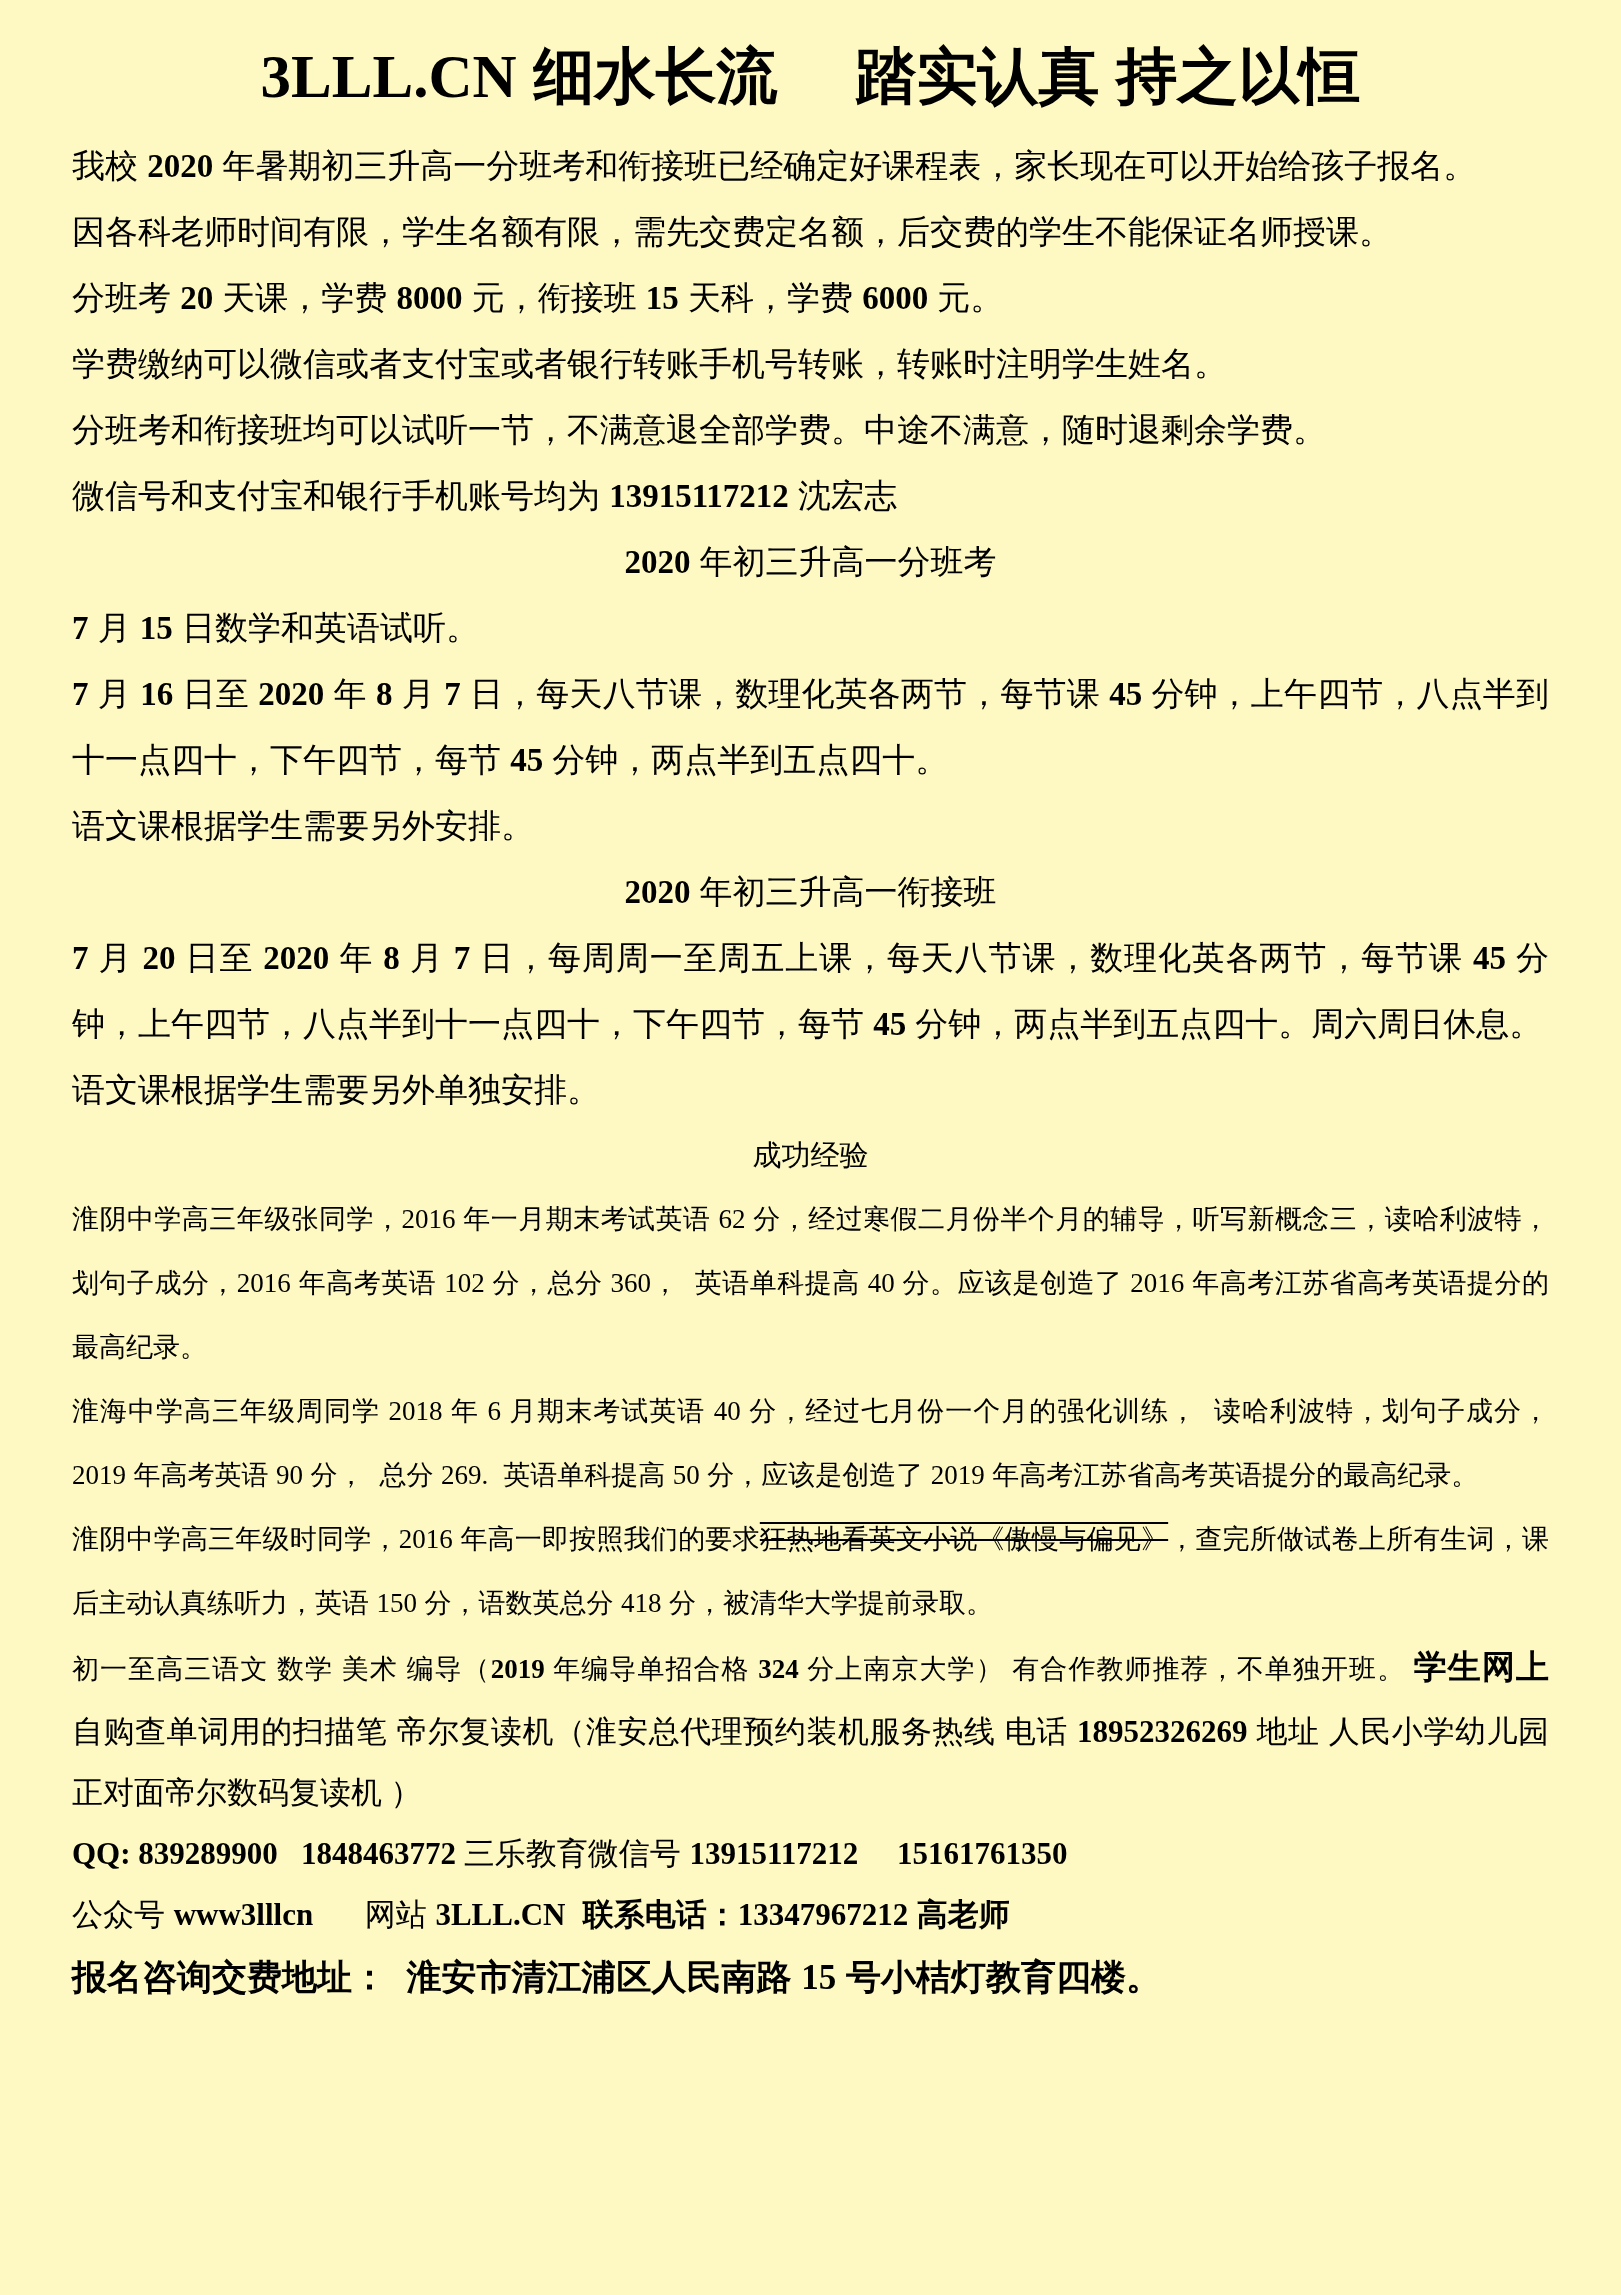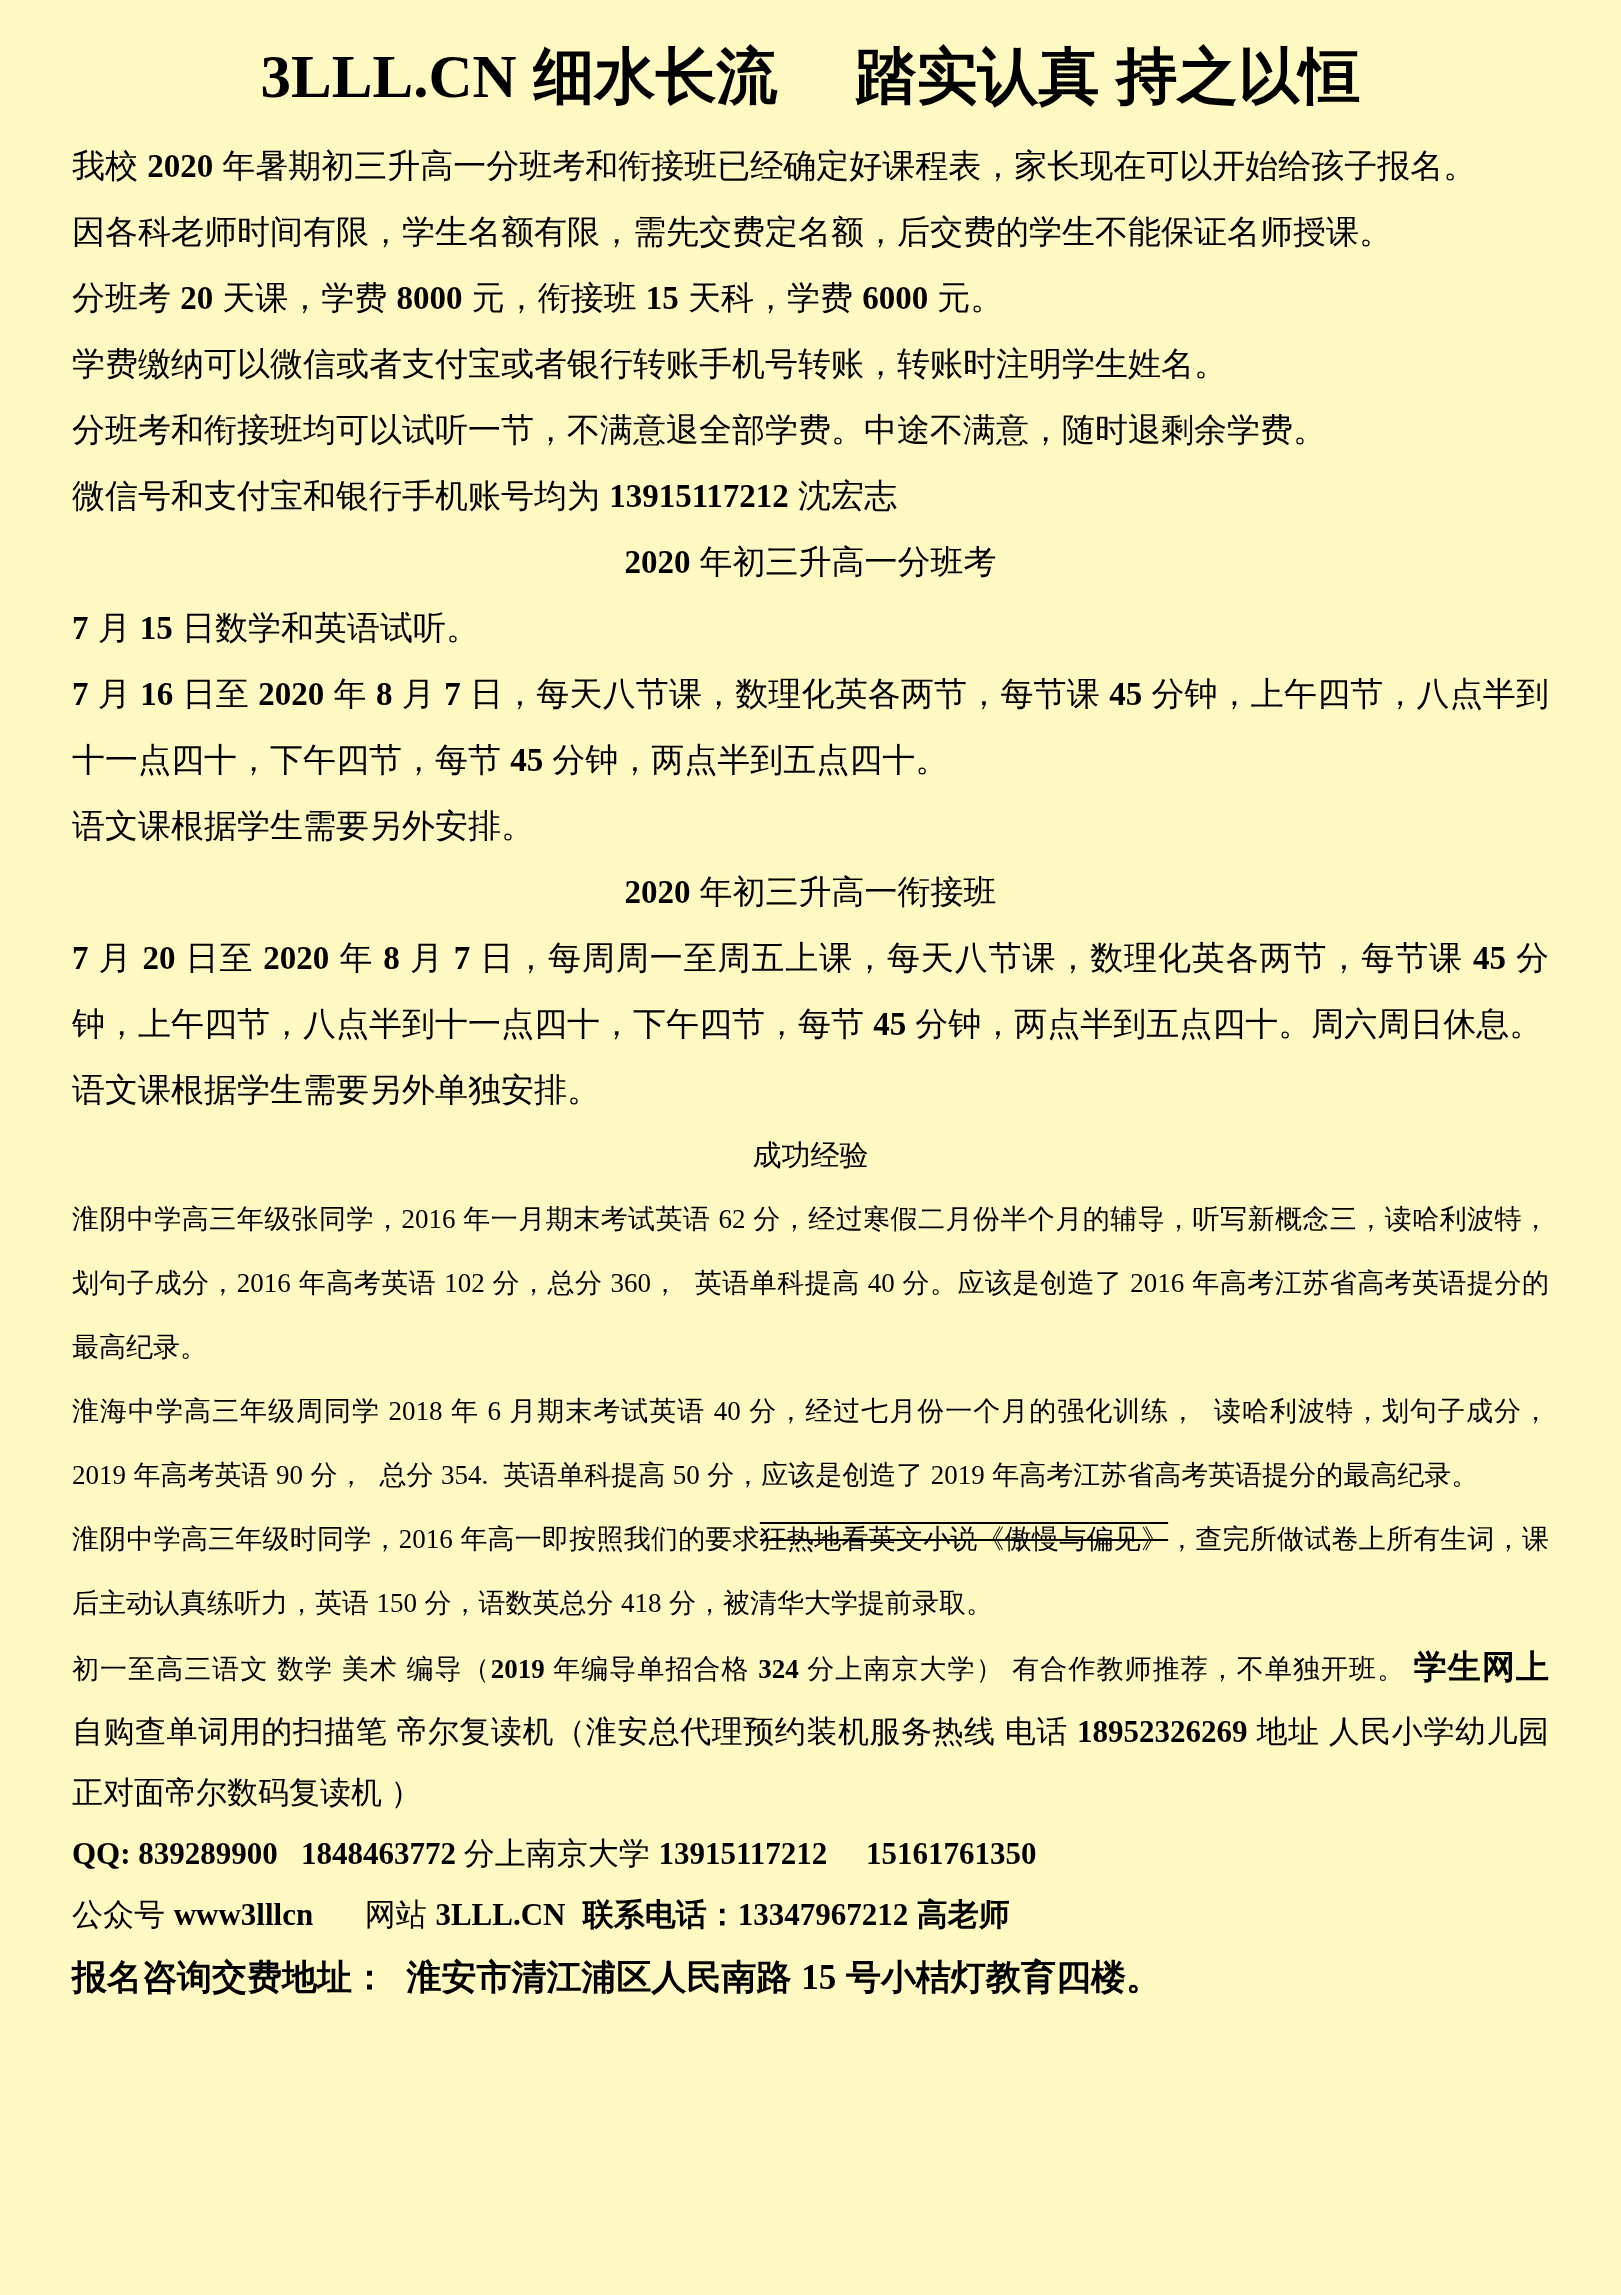--- a/index.html
+++ b/index.html
@@ -62,23 +62,23 @@
   <p class="t-lg numbold"><span class="num">7</span> 月 <span class="num">15</span> 日数学和英语试听。</p>
   <p class="t-lg numbold"><span class="num">7</span> 月 <span class="num">16</span> 日至 <span class="num">2020</span> 年 <span class="num">8</span> 月 <span class="num">7</span> 日，每天八节课，数理化英各两节，每节课 <span class="num">45</span> 分钟，上午四节，八点半到十一点四十，下午四节，每节 <span class="num">45</span> 分钟，两点半到五点四十。</p>
   <p class="t-lg numbold">语文课根据学生需要另外安排。</p>
 
   <h2 class="t-lg numbold center"><span class="num">2020</span> 年初三升高一衔接班</h2>
   <p class="t-lg numbold"><span class="num">7</span> 月 <span class="num">20</span> 日至 <span class="num">2020</span> 年 <span class="num">8</span> 月 <span class="num">7</span> 日，每周周一至周五上课，每天八节课，数理化英各两节，每节课 <span class="num">45</span> 分钟，上午四节，八点半到十一点四十，下午四节，每节 <span class="num">45</span> 分钟，两点半到五点四十。周六周日休息。</p>
   <p class="t-lg numbold">语文课根据学生需要另外单独安排。</p>
 
   <h2 class="t-md2 center">成功经验</h2>
   <p class="t-sm pre">淮阴中学高三年级张同学，<span class="num">2016</span> 年一月期末考试英语 <span class="num">62</span> 分，经过寒假二月份半个月的辅导，听写新概念三，读哈利波特，划句子成分，<span class="num">2016</span> 年高考英语 <span class="num">102</span> 分，总分 <span class="num">360</span>，  英语单科提高 <span class="num">40</span> 分。应该是创造了 <span class="num">2016</span> 年高考江苏省高考英语提分的最高纪录。</p>
-  <p class="t-sm pre">淮海中学高三年级周同学 <span class="num">2018</span> 年 <span class="num">6</span> 月期末考试英语 <span class="num">40</span> 分，经过七月份一个月的强化训练，  读哈利波特，划句子成分，<span class="num">2019</span> 年高考英语 <span class="num">90</span> 分，  总分 <span class="num">354.</span>  英语单科提高 <span class="num">50</span> 分，应该是创造了 <span class="num">2019</span> 年高考江苏省高考英语提分的最高纪录。</p>
+  <p class="t-sm pre">淮海中学高三年级周同学 <span class="num">2018</span> 年 <span class="num">6</span> 月期末考试英语 <span class="num">40</span> 分，经过七月份一个月的强化训练，  读哈利波特，划句子成分，<span class="num">2019</span> 年高考英语 <span class="num">90</span> 分，  总分 <span class="num">269.</span>  英语单科提高 <span class="num">50</span> 分，应该是创造了 <span class="num">2019</span> 年高考江苏省高考英语提分的最高纪录。</p>
   <p class="t-sm"><span class="run">淮阴中学高三年级时同学，<span class="num">2016</span> 年高一即按照我们的要求</span><span class="run strike">狂热地看英文小说《傲慢与偏见》</span><span class="run">，查完所做试卷上所有生词，课后主动认真练听力，英语 <span class="num">150</span> 分，语数英总分 <span class="num">418</span> 分，被清华大学提前录取。</span></p>
   <p class="t-sm just-last"><span class="run">初一至高三语文 数学 美术 编导（</span><span class="run b num">2019</span><span class="run"> 年编导单招合格 </span><span class="run b num">324</span><span class="run"> 分上南京大学） 有合作教师推荐，不单独开班。 </span><span class="run b big">学生网上</span></p>
   <p class="t-md numbold pre">自购查单词用的扫描笔 帝尔复读机（淮安总代理预约装机服务热线 电话 <span class="num">18952326269</span> 地址 人民小学幼儿园正对面帝尔数码复读机 ）</p>
 
-  <p class="t-md pre"><span class="run b num">QQ: 839289900   1848463772 </span><span class="run">分上南京大学 </span><span class="run b num">13915117212     15161761350</span></p>
+  <p class="t-md pre"><span class="run b num">QQ: 839289900   1848463772 </span><span class="run">三乐教育微信号 </span><span class="run b num">13915117212     15161761350</span></p>
   <p class="t-md pre"><span class="run">公众号 </span><span class="run b num">www3lllcn</span><span class="run">      网站 </span><span class="run b num">3LLL.CN</span><span class="run b">  联系电话：</span><span class="run b num">13347967212</span><span class="run b"> 高老师</span></p>
   <p class="t-addr numbold pre">报名咨询交费地址：  淮安市清江浦区人民南路 <span class="num">15</span> 号小桔灯教育四楼。</p>
 
 </main>
 
 
 </body></html>

